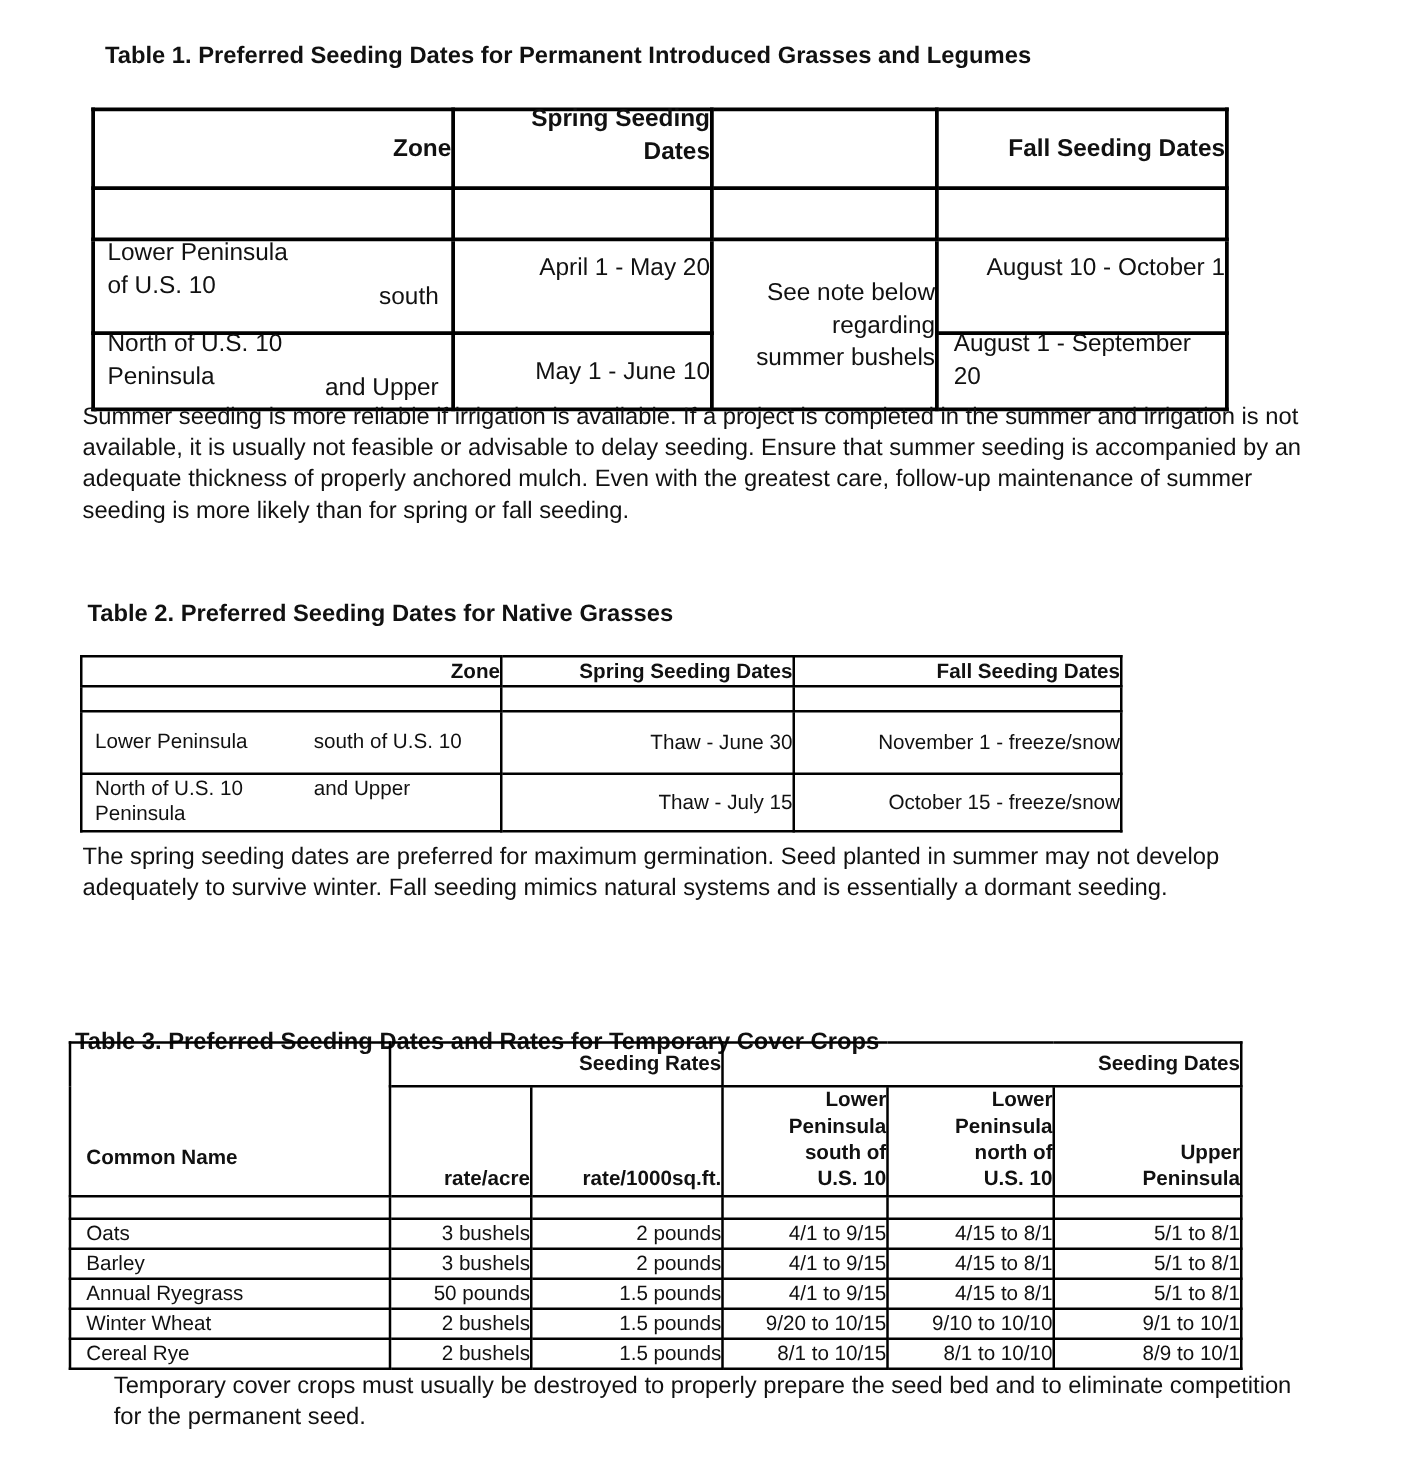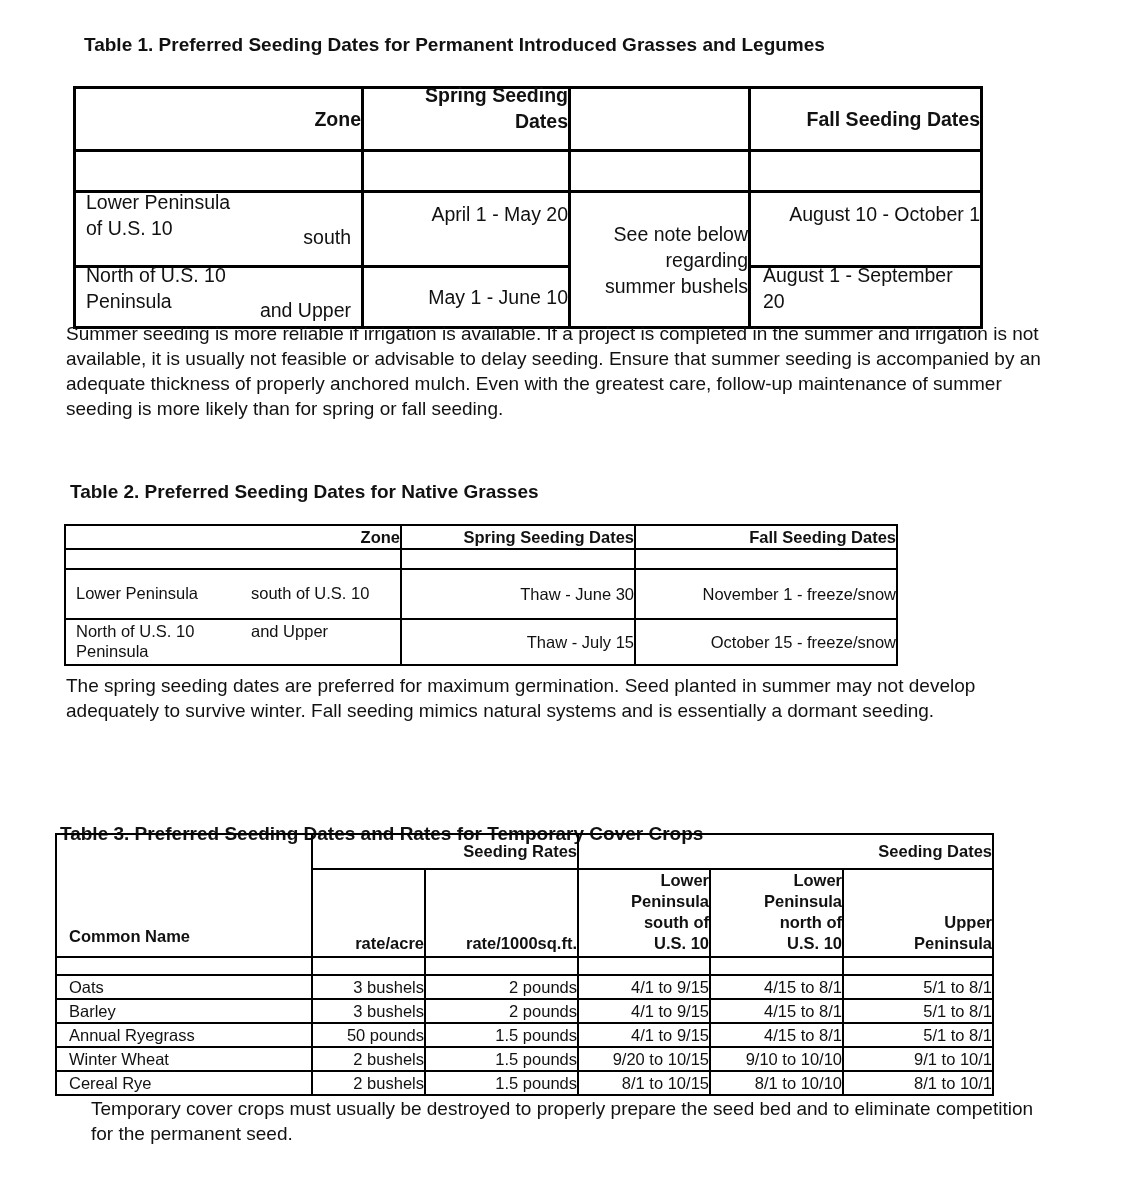--- a/index.html
+++ b/index.html
@@ -155,21 +155,21 @@
   <colgroup>
     <col style="width:256px">
       <col style="width:113px">
       <col style="width:153px">
       <col style="width:132px">
       <col style="width:133px">
       <col style="width:150px">
   </colgroup>
   <tbody>
       <tr class="h1">
-    <td rowspan="2" class="nameh bold" style="vertical-align:bottom; padding-bottom:10px;">Common Name</td>
+    <td rowspan="2" class="nameh bold" style="vertical-align:bottom; padding-bottom:20px;">Common Name</td>
     <td colspan="2" class="c bold">Seeding Rates</td>
     <td colspan="3" class="c bold">Seeding Dates</td>
   </tr>
   <tr class="h2">
     <td class="c bold">rate/acre</td>
     <td class="c bold">rate/1000sq.ft.</td>
     <td class="c bold">
       <div>Lower</div>
       <div>Peninsula</div>
       <div>south of</div>
@@ -227,18 +227,18 @@
         <td class="c">9/20 to 10/15</td>
         <td class="c">9/10 to 10/10</td>
         <td class="c">9/1 to 10/1</td>
       </tr>
       <tr class="row">
         <td class="name">Cereal Rye</td>
         <td class="c">2 bushels</td>
         <td class="c">1.5 pounds</td>
         <td class="c">8/1 to 10/15</td>
         <td class="c">8/1 to 10/10</td>
-        <td class="c">8/1 to 10/1</td>
+        <td class="c">8/9 to 10/1</td>
       </tr>
     </tbody>
 </table>
 
 <div class="abs para" style="left:91px; top:1096px; width:960px;">Temporary cover crops must usually be destroyed to properly prepare the seed bed and to eliminate competition for the permanent seed.</div>
 
 </body></html>

